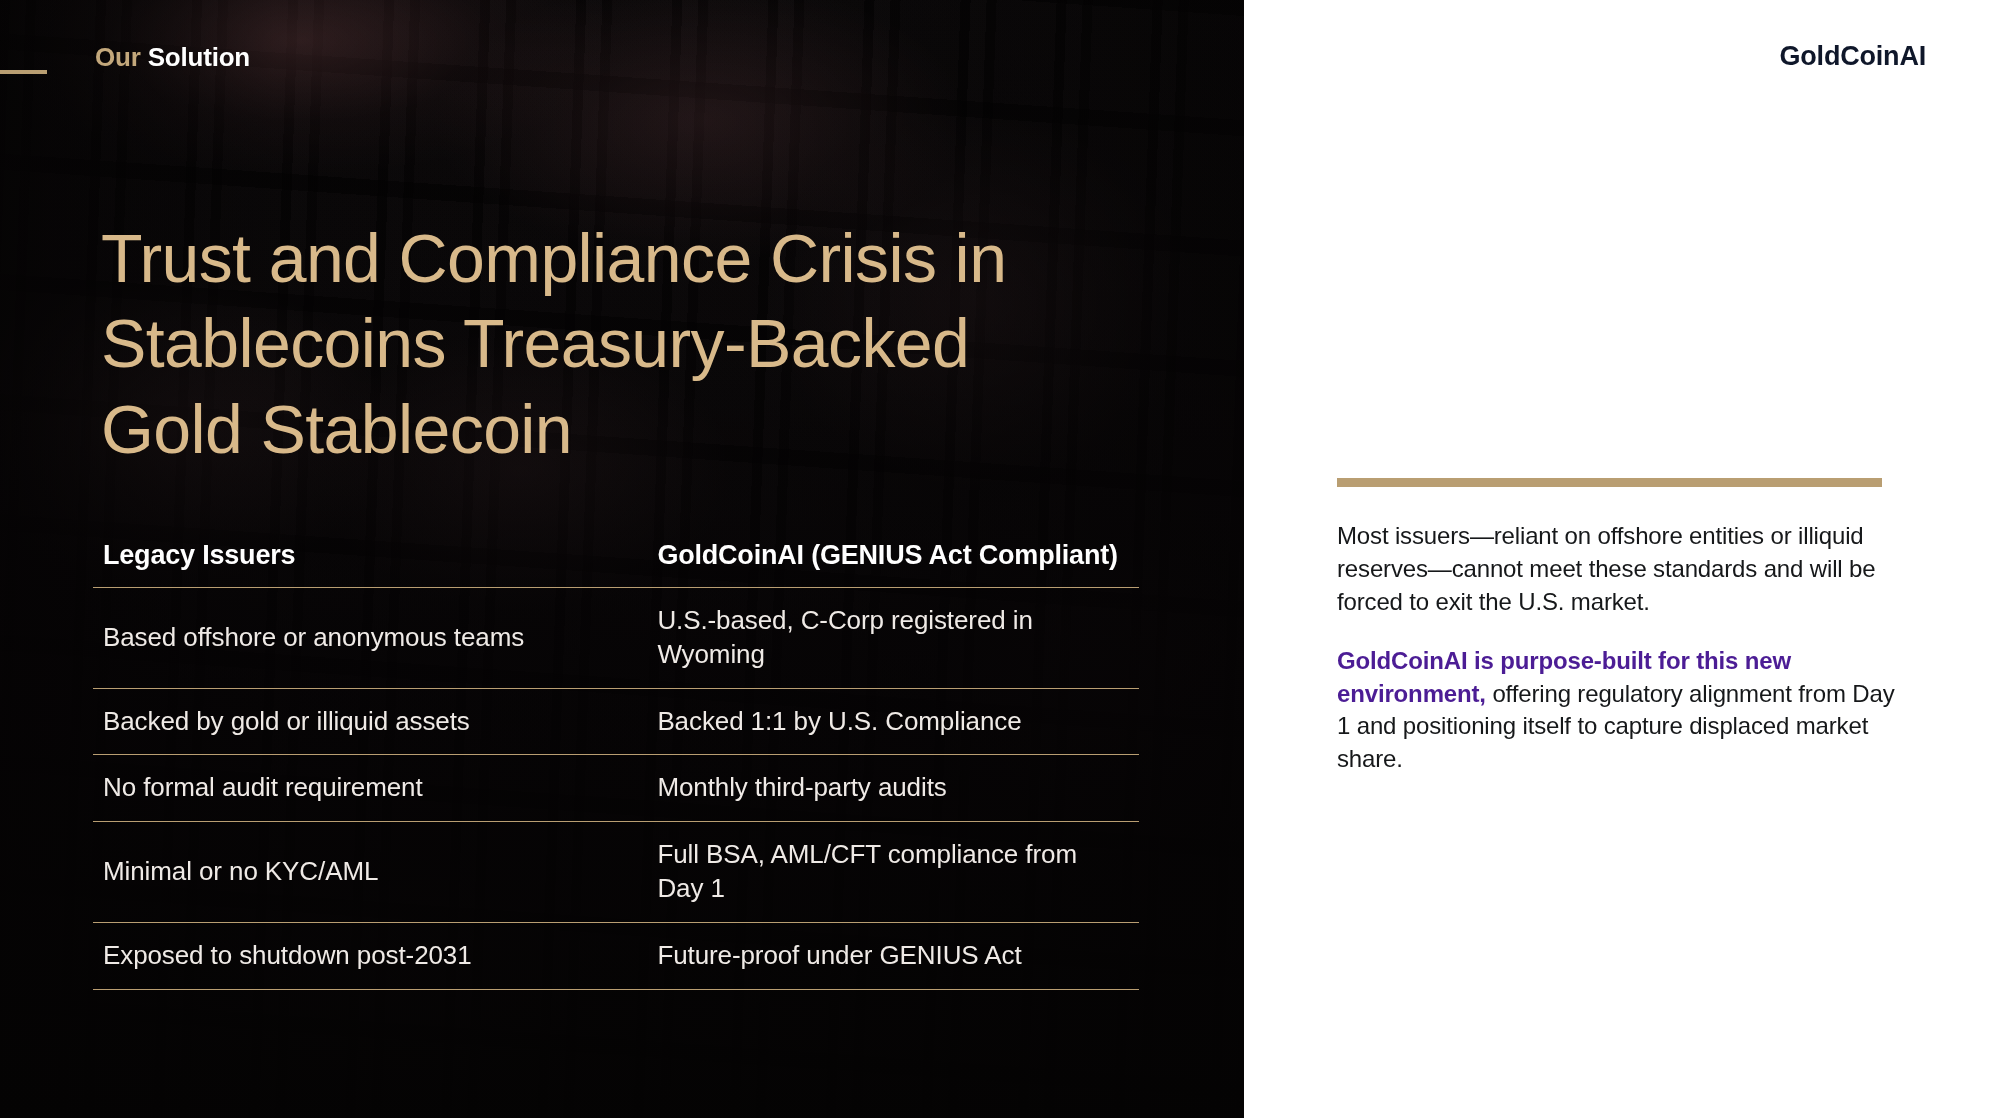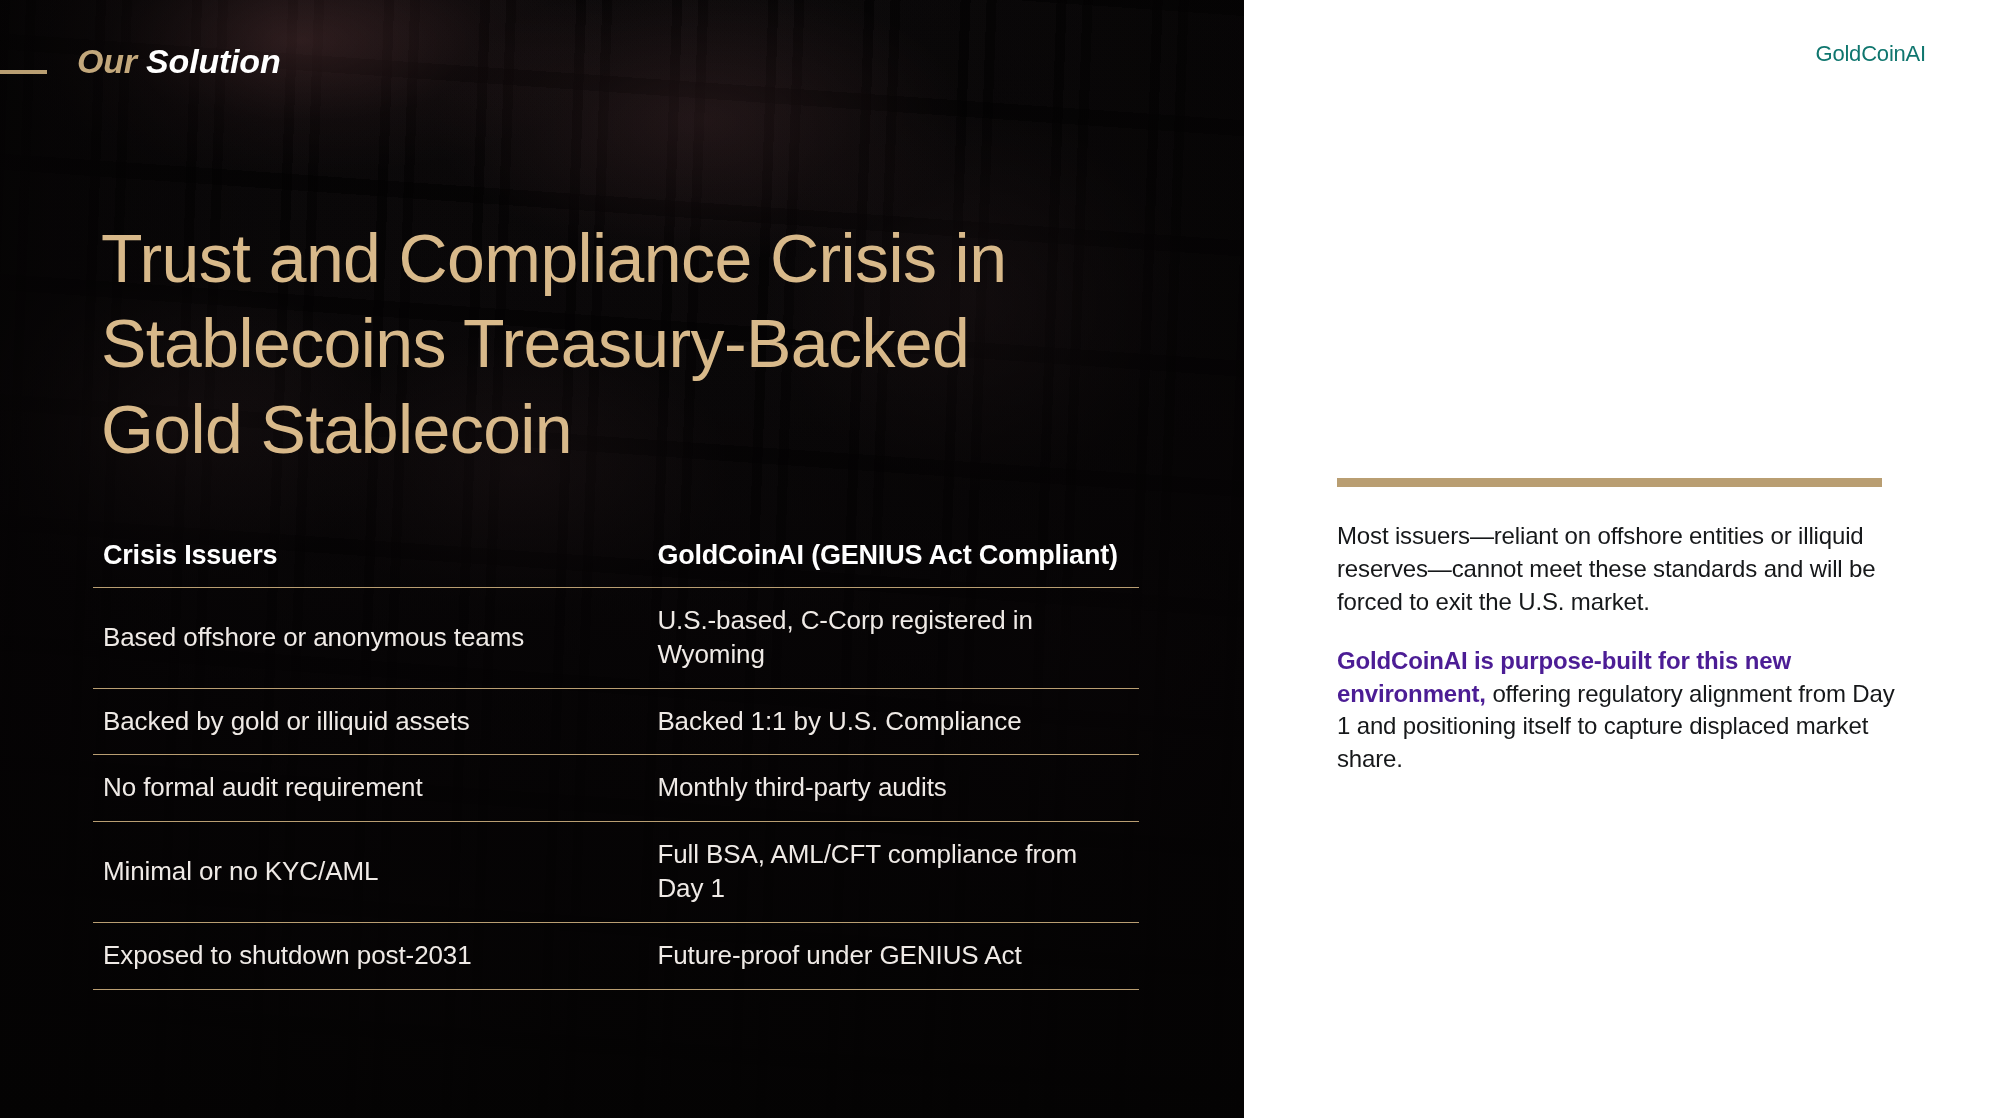--- a/index.html
+++ b/index.html
@@ -76,27 +76,26 @@
   .eyebrow-rule {
     position: absolute;
     left: 0;
     top: 70px;
     width: 47px;
     height: 4px;
     background: #b99e72;
   }
   .eyebrow {
     position: absolute;
-    left: 77px;
+    left: 95px;
     top: 42px;
-    font-size: 34px;
+    font-size: 26px;
     font-weight: bold;
     letter-spacing: -0.2px;
     white-space: nowrap;
-    font-style: italic;
   }
   .eyebrow .gold { color: #c3a87c; }
   .eyebrow .white { color: #ffffff; }
 
   
   .headline {
     position: absolute;
     left: 101px;
     top: 170px;
     width: 1010px;
@@ -143,23 +142,23 @@
   .right-panel {
     position: relative;
     flex: 1 1 auto;
     height: 1118px;
     background: #ffffff;
   }
   .brand-logo {
     position: absolute;
     right: 68px;
     top: 41px;
-    color: #0f766e;
-    font-size: 22px;
-    font-weight: normal;
+    color: #0f172a;
+    font-size: 27px;
+    font-weight: bold;
     letter-spacing: -0.2px;
   }
   .accent-bar {
     position: absolute;
     left: 93px;
     top: 478px;
     width: 545px;
     height: 9px;
     background: #b99e72;
   }
@@ -200,21 +199,21 @@
 
       <h1 class="headline">Trust and Compliance Crisis in Stablecoins Treasury-Backed Gold Stablecoin</h1>
 
       <table class="cmp-table">
         <colgroup>
             <col class="c1">
             <col class="c2">
           </colgroup>
         <thead>
           <tr>
-            <th>Crisis Issuers</th>
+            <th>Legacy Issuers</th>
             <th>GoldCoinAI (GENIUS Act Compliant)</th>
           </tr>
         </thead>
         <tbody>
           <tr>
             <td>Based offshore or anonymous teams</td>
             <td>U.S.-based, C-Corp registered in Wyoming</td>
           </tr>
           <tr>
             <td>Backed by gold or illiquid assets</td>

